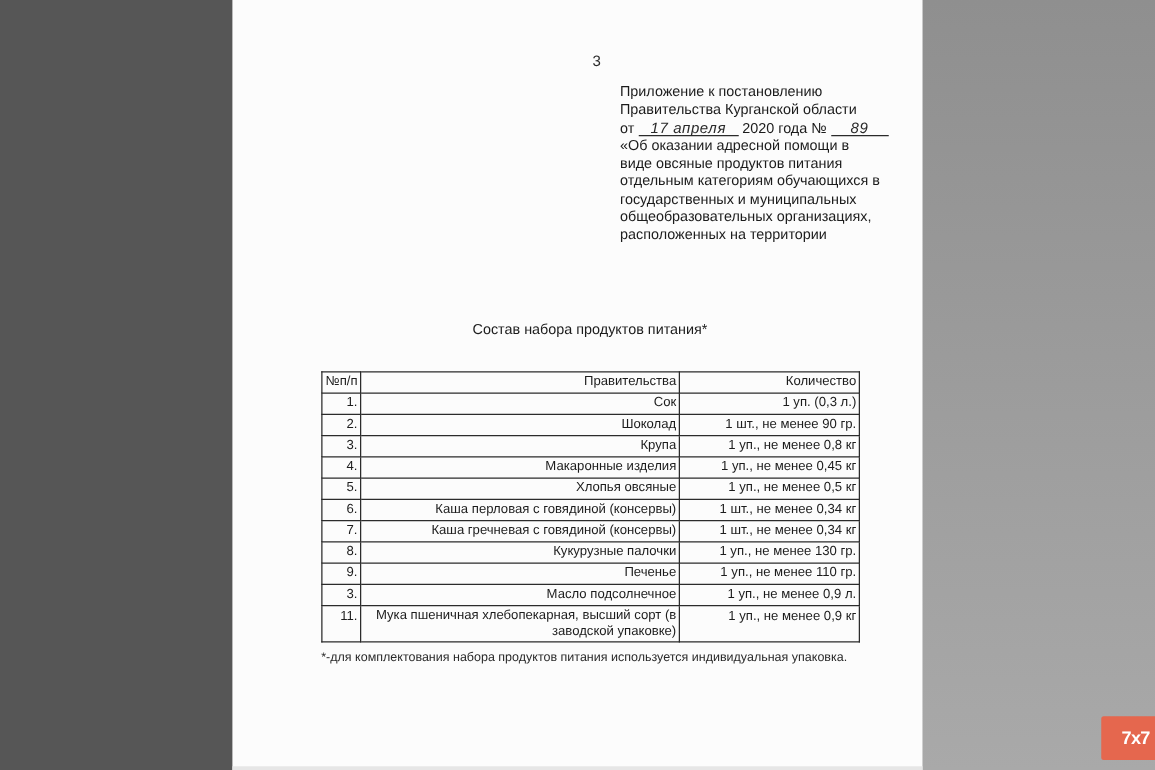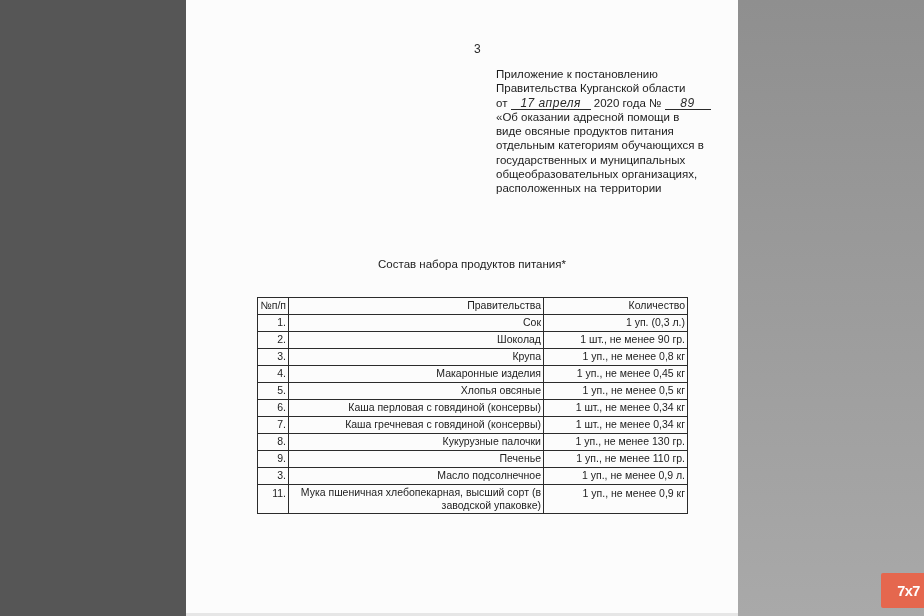--- a/index.html
+++ b/index.html
@@ -178,20 +178,21 @@
           <td>1 уп., не менее 0,9 л.</td>
         </tr>
         <tr>
           <td class="vtop">11.</td>
           <td>Мука пшеничная хлебопекарная, высший сорт (в заводской упаковке)</td>
           <td class="vtop">1 уп., не менее 0,9 кг</td>
         </tr>
       </tbody>
     </table>
 
+    <div class="footnote">*-для комплектования набора продуктов питания используется индивидуальная упаковка.</div>
 
     <div class="page-edge-bottom"></div>
   </div>
 
   <div class="watermark">
     <span>7x7</span>
   </div>
 </div>
 
 </body></html>

